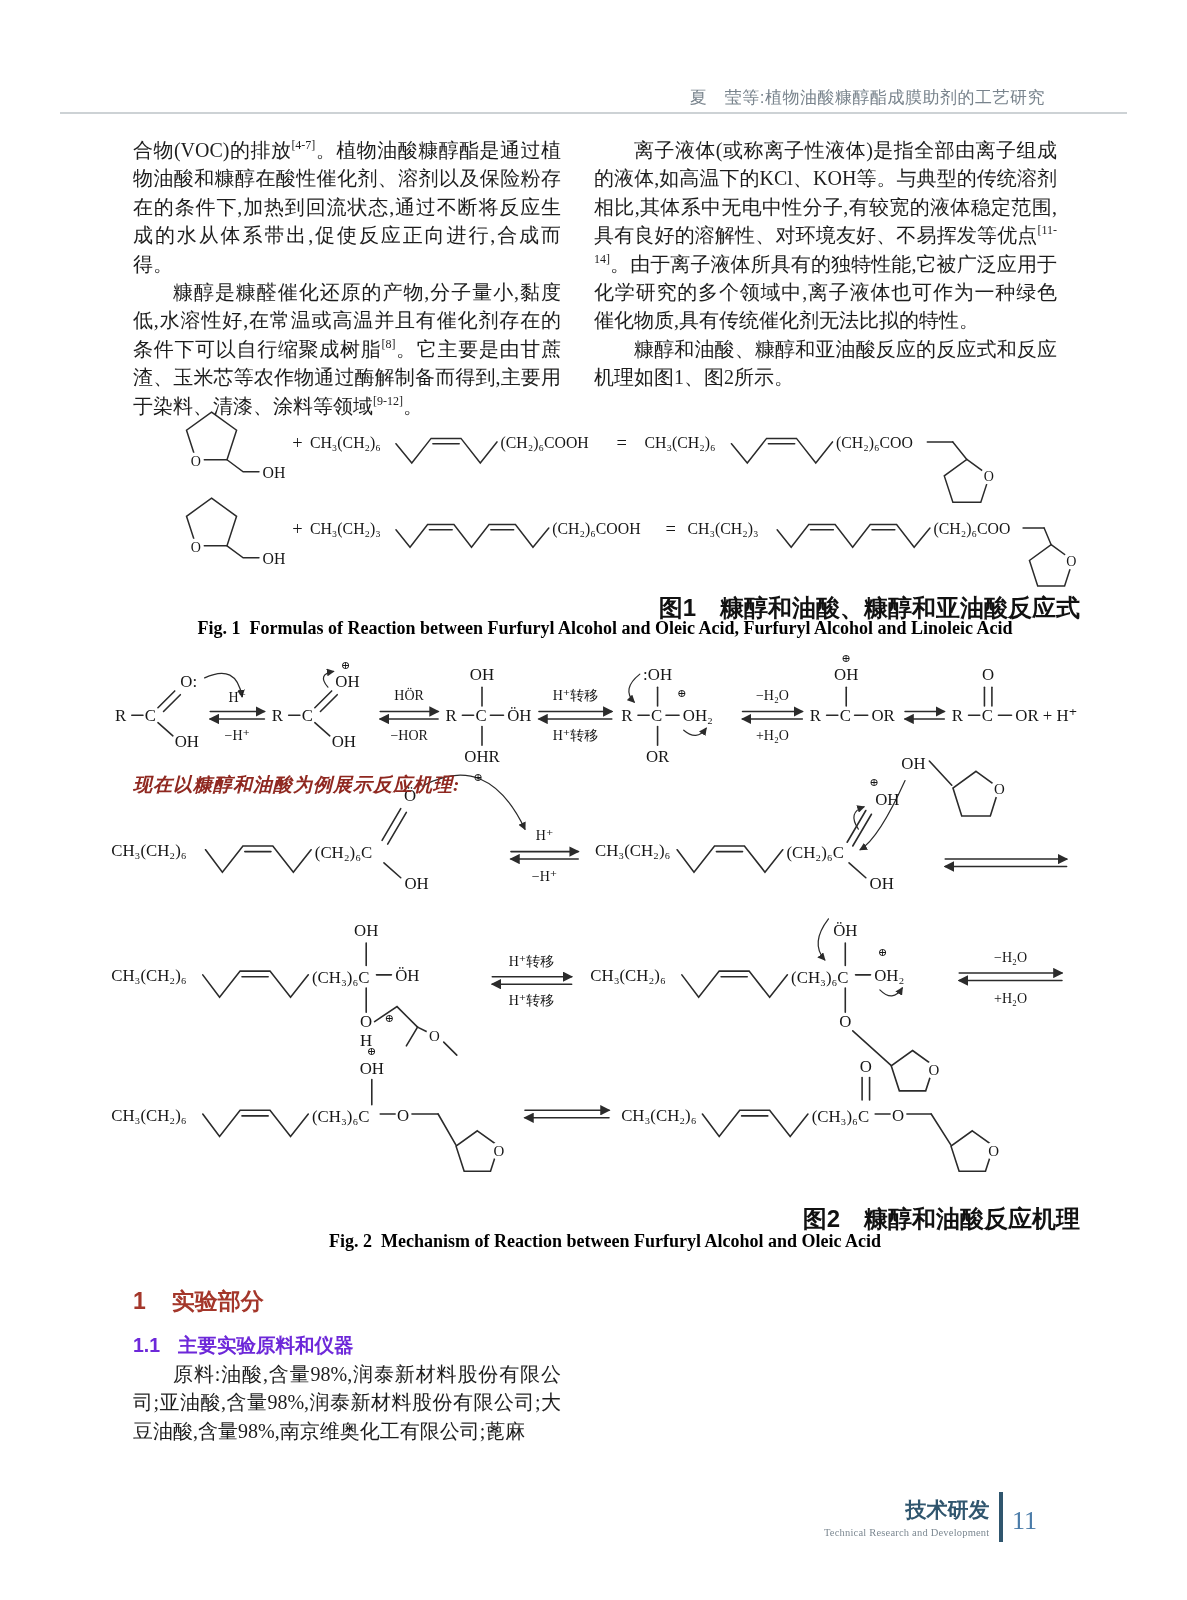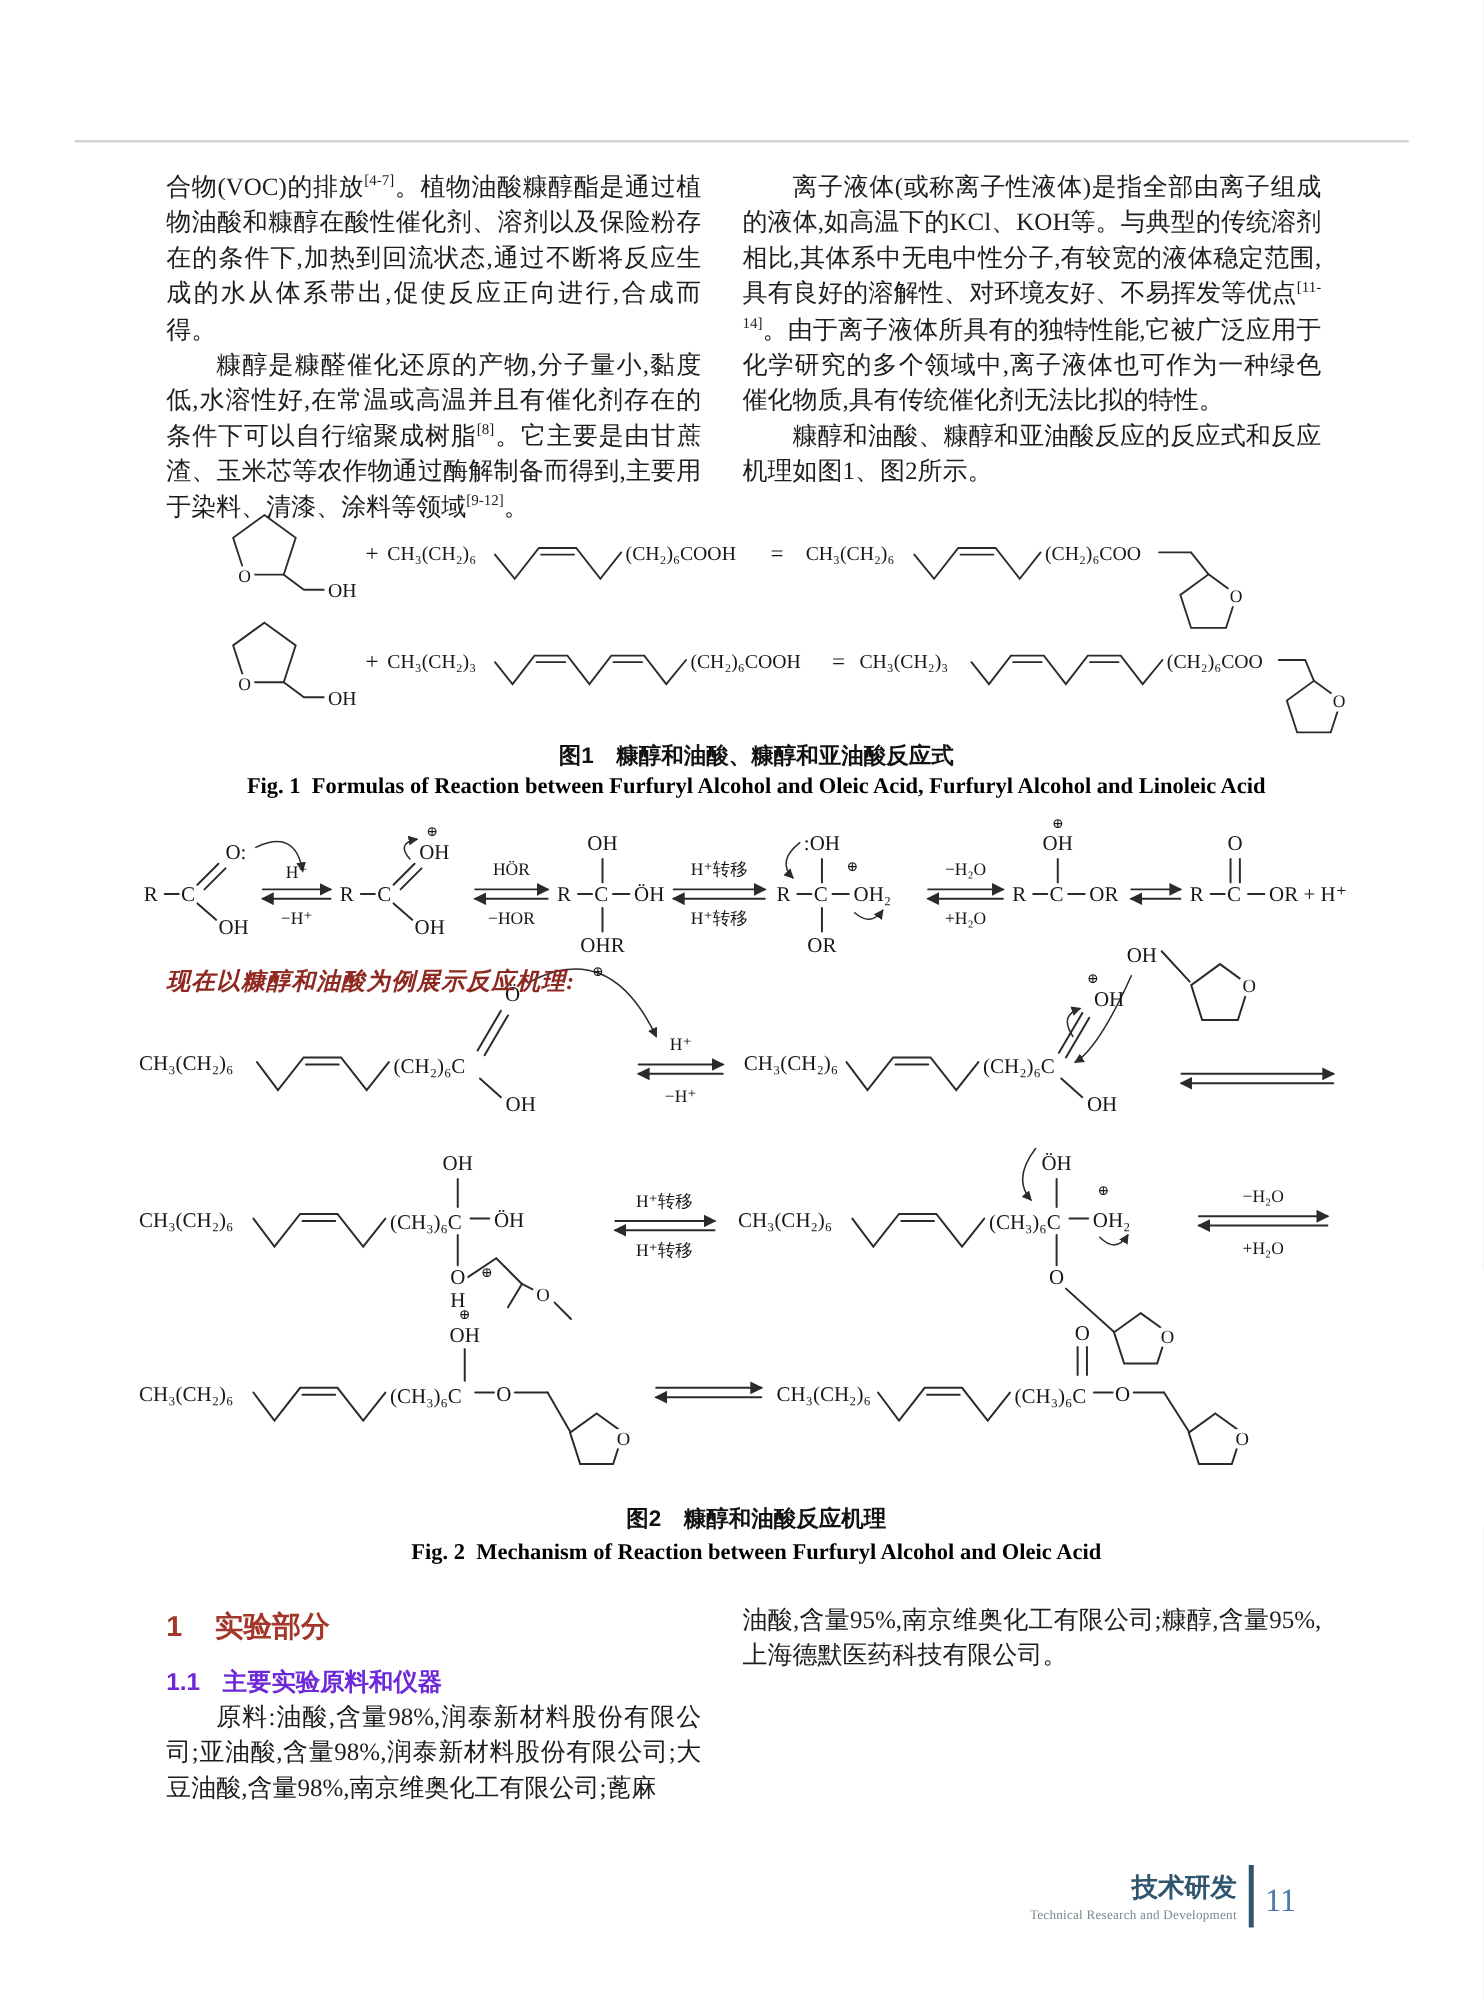--- a/index.html
+++ b/index.html
@@ -14,21 +14,21 @@
   .colL{left:133px;top:136px;width:428px;}
   .colR{left:594px;top:136px;width:463px;}
   .col p{margin:0;}
   .ind{text-indent:2em;}
   .noind{text-indent:0;}
   sup{font-size:.6em;line-height:0;}
   
   .f1{position:absolute;left:130px;top:398px;width:950px;height:202px;}
   .f2{position:absolute;left:100px;top:648px;width:990px;height:551px;}
   .cap{position:absolute;left:130px;width:950px;text-align:center;}
-  .capzh{font-family:"Liberation Sans","DejaVu Sans",sans-serif;font-weight:bold;font-size:18px;color:#111;}
+  .capzh{font-family:"Liberation Sans","DejaVu Sans",sans-serif;font-weight:bold;font-size:24px;color:#111;text-align:right;}
   .capen{font-weight:bold;font-size:18px;color:#000000;}
   .c1zh{top:592px;} .c1en{top:618px;}
   .c2zh{top:1203px;} .c2en{top:1231px;}
   .rednote{position:absolute;left:133px;top:772px;font-size:19px;font-style:italic;font-weight:bold;
       color:#8f2820;letter-spacing:1px;}
   
   .bd{stroke:#2b2b2b;stroke-width:1.7;fill:none;stroke-linecap:round;}
   .thin{stroke-width:1.3;}
   .lbl{font-family:"Liberation Serif","DejaVu Serif",serif;font-size:18px;fill:#161616;}
   .lbl2{font-family:"Liberation Serif","DejaVu Serif",serif;font-size:15px;fill:#161616;}
@@ -51,20 +51,21 @@
   .fzh{font-family:"Liberation Sans","DejaVu Sans",sans-serif;font-weight:bold;font-size:21px;color:#30566e;}
   .fen{font-size:10.5px;color:#7d8992;margin-top:3px;letter-spacing:.2px;}
   .fbar{width:3.5px;background:#30566e;margin:0 9px 0 10px;height:50px;}
   .fpage{font-size:26px;color:#4a7ba8;align-self:center;padding-top:8px;}
 </style>
 </head>
 <body>
 
 <div class="pg">
 
+  <div class="runhead">夏　莹等:植物油酸糠醇酯成膜助剂的工艺研究</div>
   <div class="hrule"></div>
 
   <div class="col colL">
     <p class="noind"><span>合物(VOC)的排放</span><sup>[4-7]</sup><span>。植物油酸糠醇酯是通过植物油酸和糠醇在酸性催化剂、溶剂以及保险粉存在的条件下,加热到回流状态,通过不断将反应生成的水从体系带出,促使反应正向进行,合成而得。</span></p>
     <p class="ind"><span>糠醇是糠醛催化还原的产物,分子量小,黏度低,水溶性好,在常温或高温并且有催化剂存在的条件下可以自行缩聚成树脂</span><sup>[8]</sup><span>。它主要是由甘蔗渣、玉米芯等农作物通过酶解制备而得到,主要用于染料、清漆、涂料等领域</span><sup>[9-12]</sup><span>。</span></p>
   </div>
   <div class="col colR">
     <p class="ind"><span>离子液体(或称离子性液体)是指全部由离子组成的液体,如高温下的KCl、KOH等。与典型的传统溶剂相比,其体系中无电中性分子,有较宽的液体稳定范围,具有良好的溶解性、对环境友好、不易挥发等优点</span><sup>[11-14]</sup><span>。由于离子液体所具有的独特性能,它被广泛应用于化学研究的多个领域中,离子液体也可作为一种绿色催化物质,具有传统催化剂无法比拟的特性。</span></p>
     <p class="ind"><span>糠醇和油酸、糠醇和亚油酸反应的反应式和反应机理如图1、图2所示。</span></p>
   </div>
@@ -343,21 +344,20 @@
   <div class="h1">
     <span class="num">1</span><span>实验部分</span>
   </div>
   <div class="h2">
     <span class="num">1.1</span><span>主要实验原料和仪器</span>
   </div>
   <div class="col sectL">
     <p class="ind">原料:油酸,含量98%,润泰新材料股份有限公司;亚油酸,含量98%,润泰新材料股份有限公司;大豆油酸,含量98%,南京维奥化工有限公司;蓖麻</p>
   </div>
   <div class="col sectR">
-    <p class="noind">油酸,含量95%,南京维奥化工有限公司;糠醇,含量95%,上海德默医药科技有限公司。</p>
   </div>
 
   <div class="footer">
     <div class="fzh-wrap">
       <div class="fzh">技术研发</div>
       <div class="fen">Technical Research and Development</div>
     </div>
     <div class="fbar"></div>
     <div class="fpage">11</div>
   </div>

